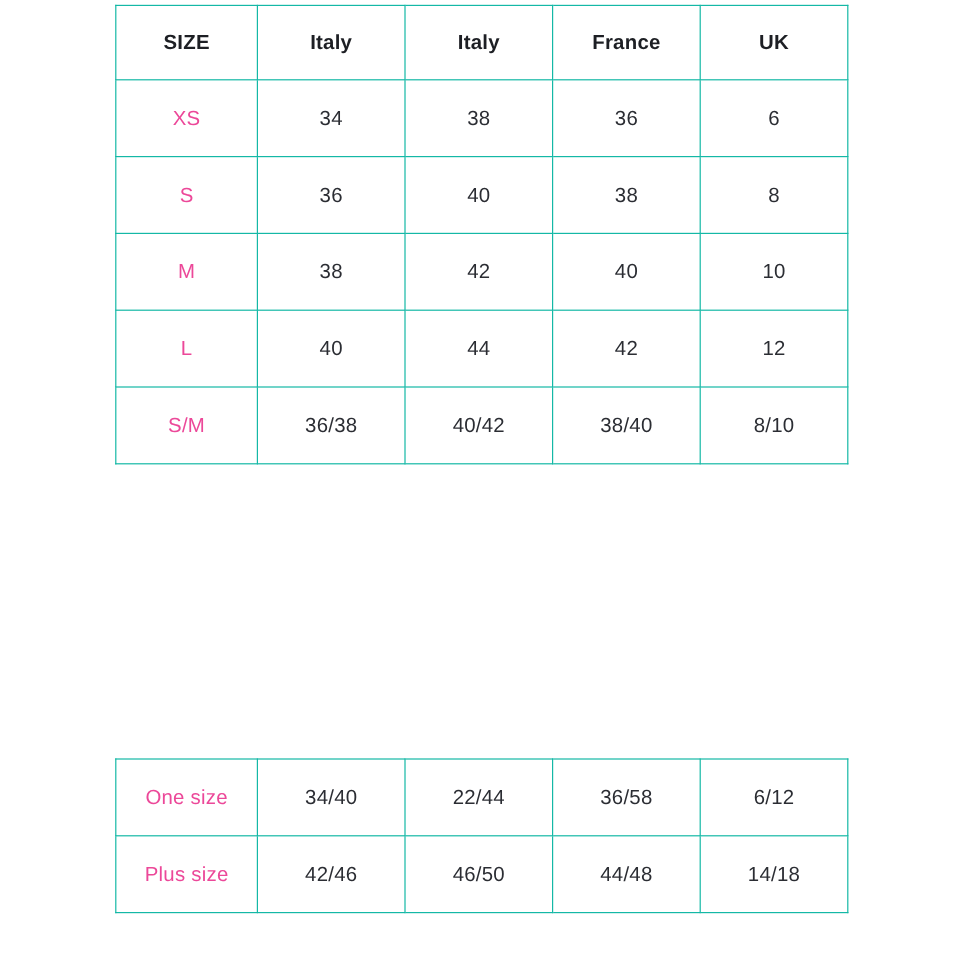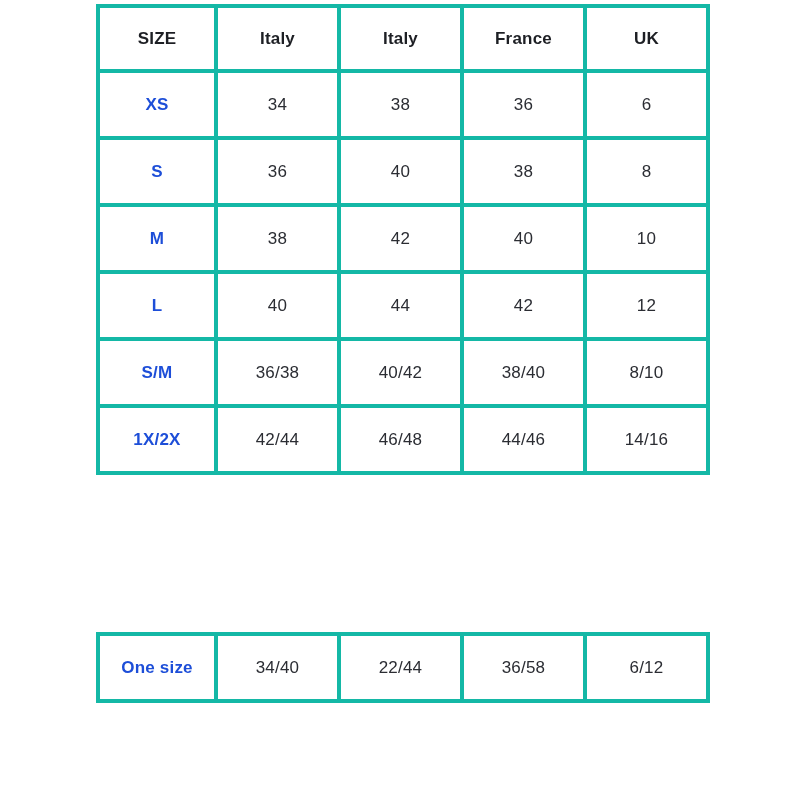--- a/index.html
+++ b/index.html
@@ -30,39 +30,39 @@
 
   table.size-table {
     border-collapse: collapse;
     width: 610px;
     table-layout: fixed;
   }
   table.size-table col.c-size { width: 118px; }
   table.size-table col.c-val  { width: 123px; }
 
   table.size-table td, table.size-table th {
-    border: 4px solid #14b8a6;
+    border: 1px solid #14b8a6;
     text-align: center;
     vertical-align: middle;
     padding: 0;
     height: 63px;
     font-size: 17px;
     font-weight: 400;
     color: #2b2d33;
     letter-spacing: 0.2px;
   }
   table.size-table thead th {
     font-weight: 700;
     font-size: 17px;
     color: #1d1f24;
     height: 61px;
   }
   table.size-table td.size-cell {
-    font-weight: 700;
-    color: #1d4ed8;
+    font-weight: 400;
+    color: #ec4899;
   }
   table.size-table.secondary-table td {
     height: 63px;
   }
   table.size-table.secondary-table td.size-cell {
     font-size: 17px;
   }
 </style>
 </head>
 <body>
@@ -116,27 +116,20 @@
           <td>42</td>
           <td>12</td>
         </tr>
         <tr>
           <td class="size-cell">S/M</td>
           <td>36/38</td>
           <td>40/42</td>
           <td>38/40</td>
           <td>8/10</td>
         </tr>
-        <tr>
-          <td class="size-cell">1X/2X</td>
-          <td>42/44</td>
-          <td>46/48</td>
-          <td>44/46</td>
-          <td>14/16</td>
-        </tr>
       </tbody>
     </table>
   </div>
 
   <div class="table-wrap secondary">
     <table class="size-table secondary-table">
       <colgroup>
         <col class="c-size">
         <col class="c-val">
         <col class="c-val">
@@ -144,17 +137,24 @@
         <col class="c-val">
       </colgroup>
       <tbody>
         <tr>
           <td class="size-cell">One size</td>
           <td>34/40</td>
           <td>22/44</td>
           <td>36/58</td>
           <td>6/12</td>
         </tr>
+        <tr>
+          <td class="size-cell">Plus size</td>
+          <td>42/46</td>
+          <td>46/50</td>
+          <td>44/48</td>
+          <td>14/18</td>
+        </tr>
       </tbody>
     </table>
   </div>
 
 </div>
 
 </body></html>

